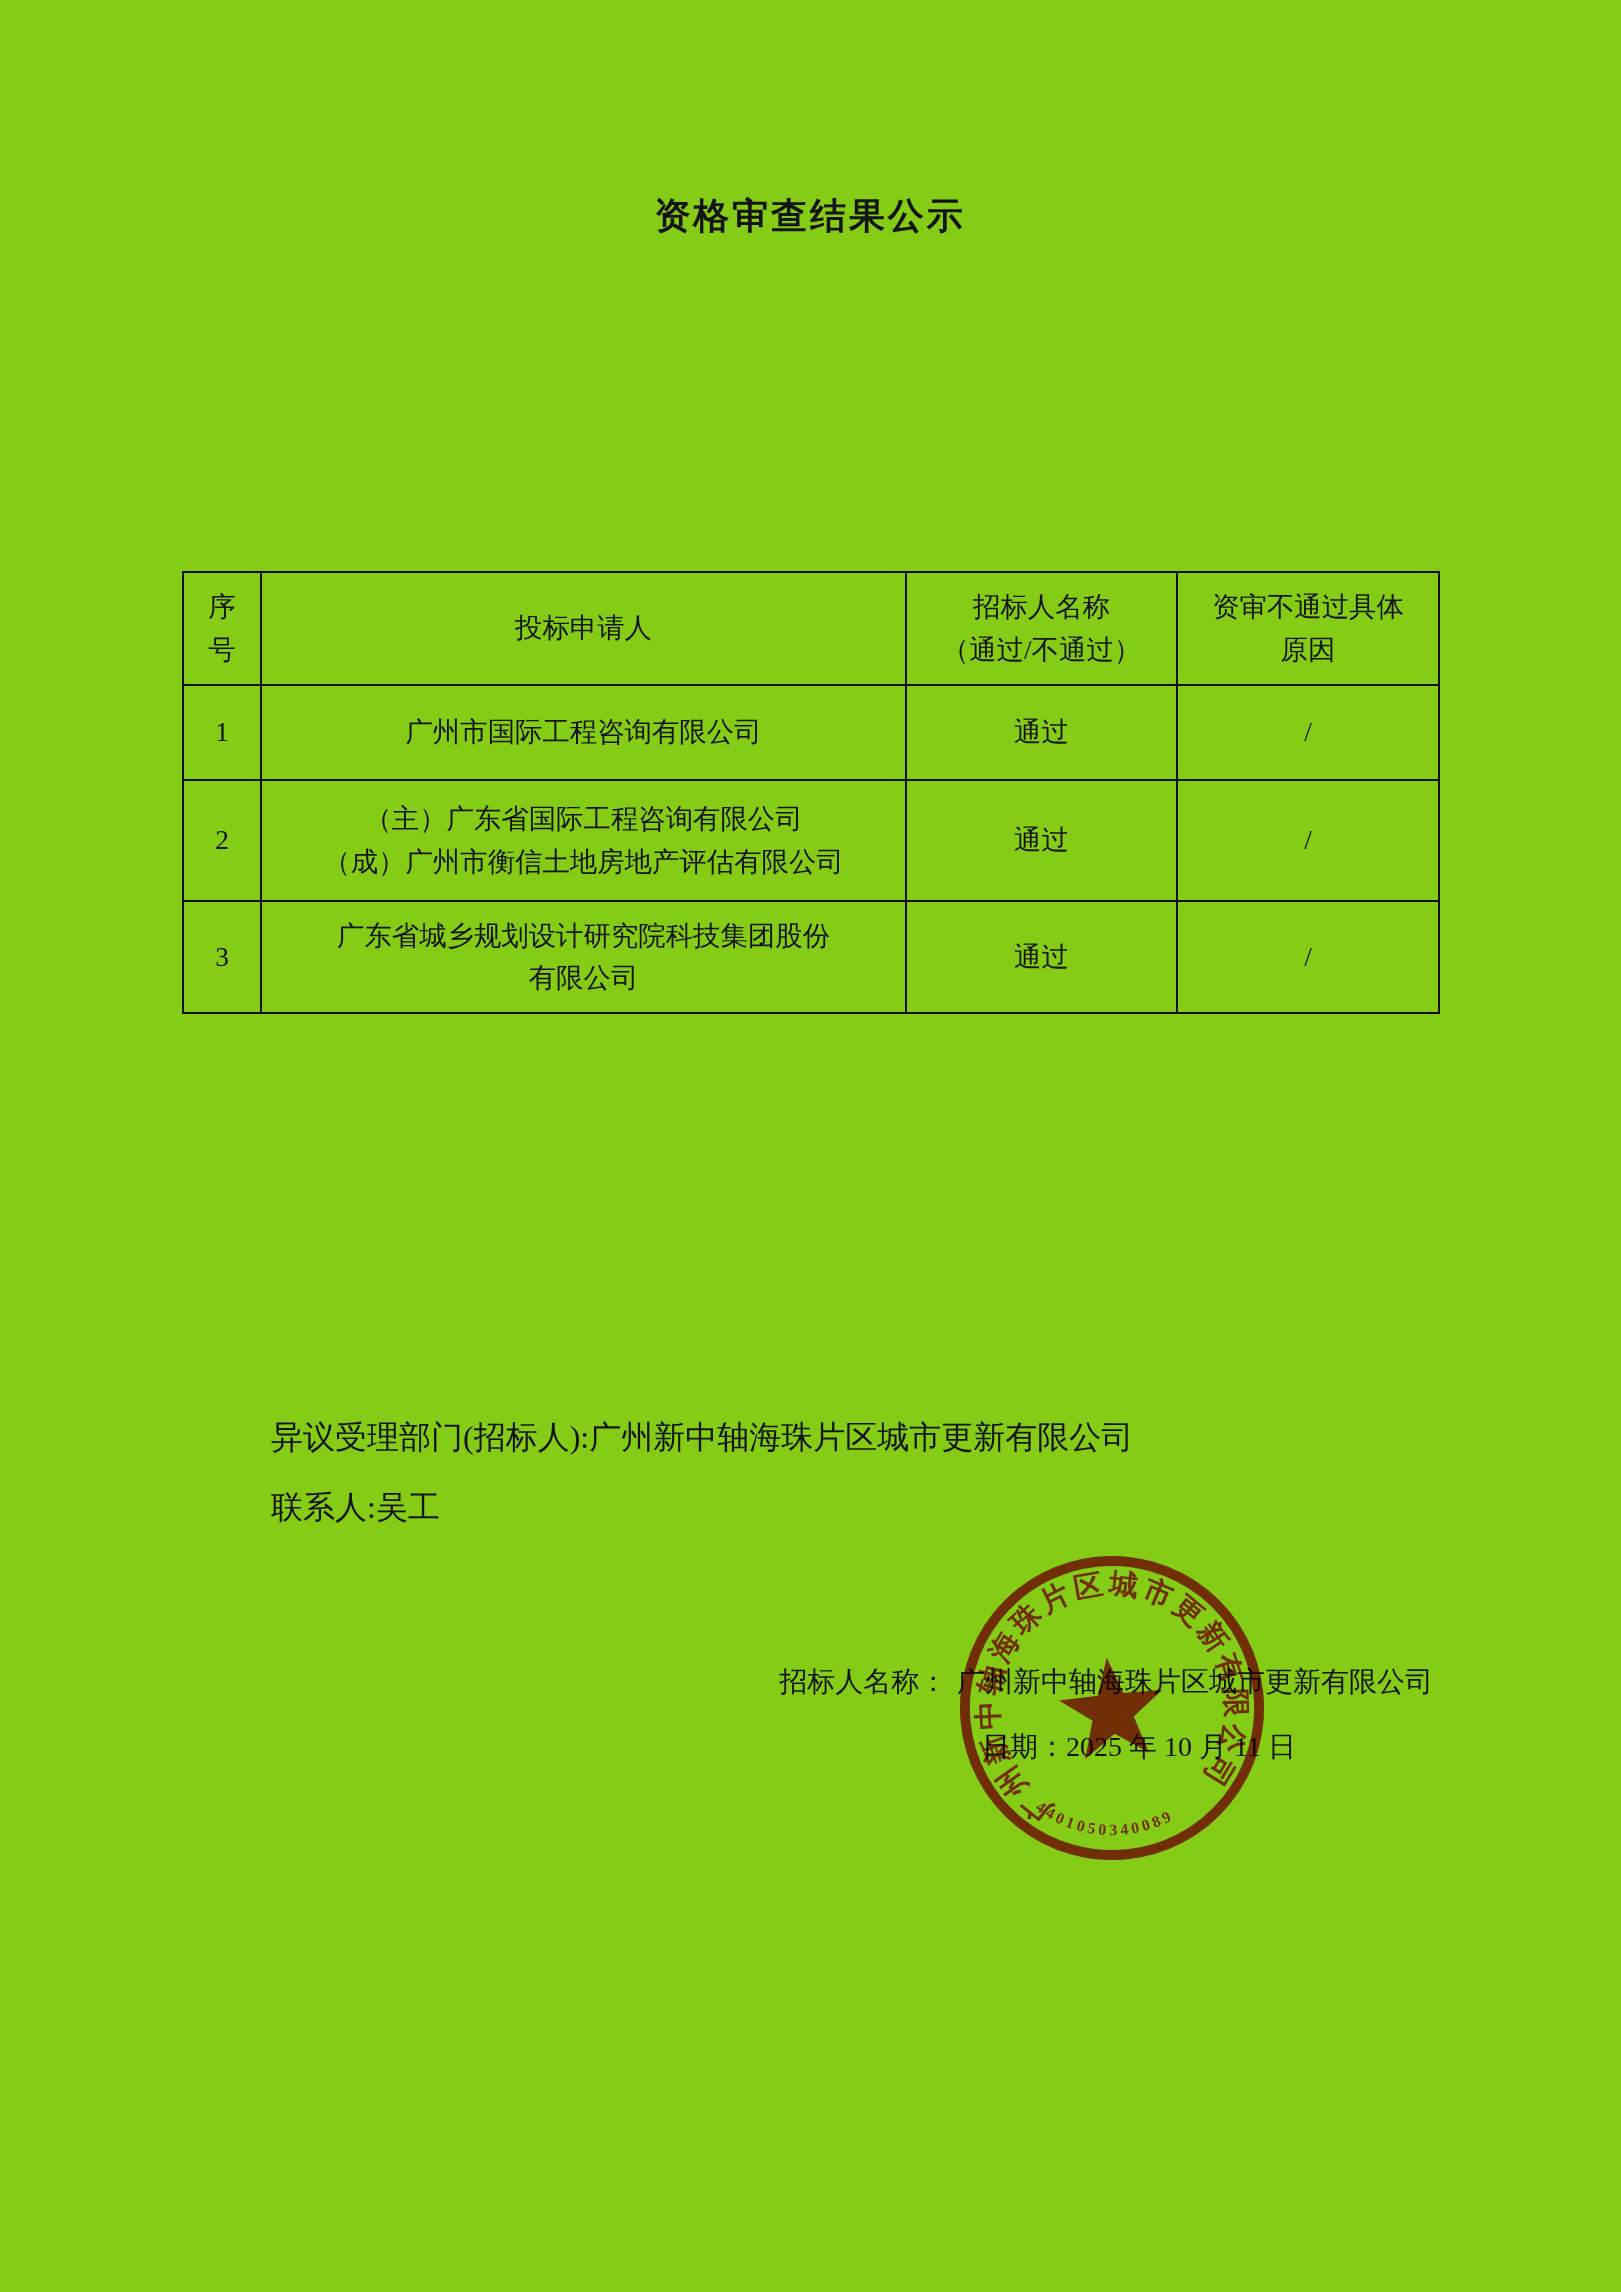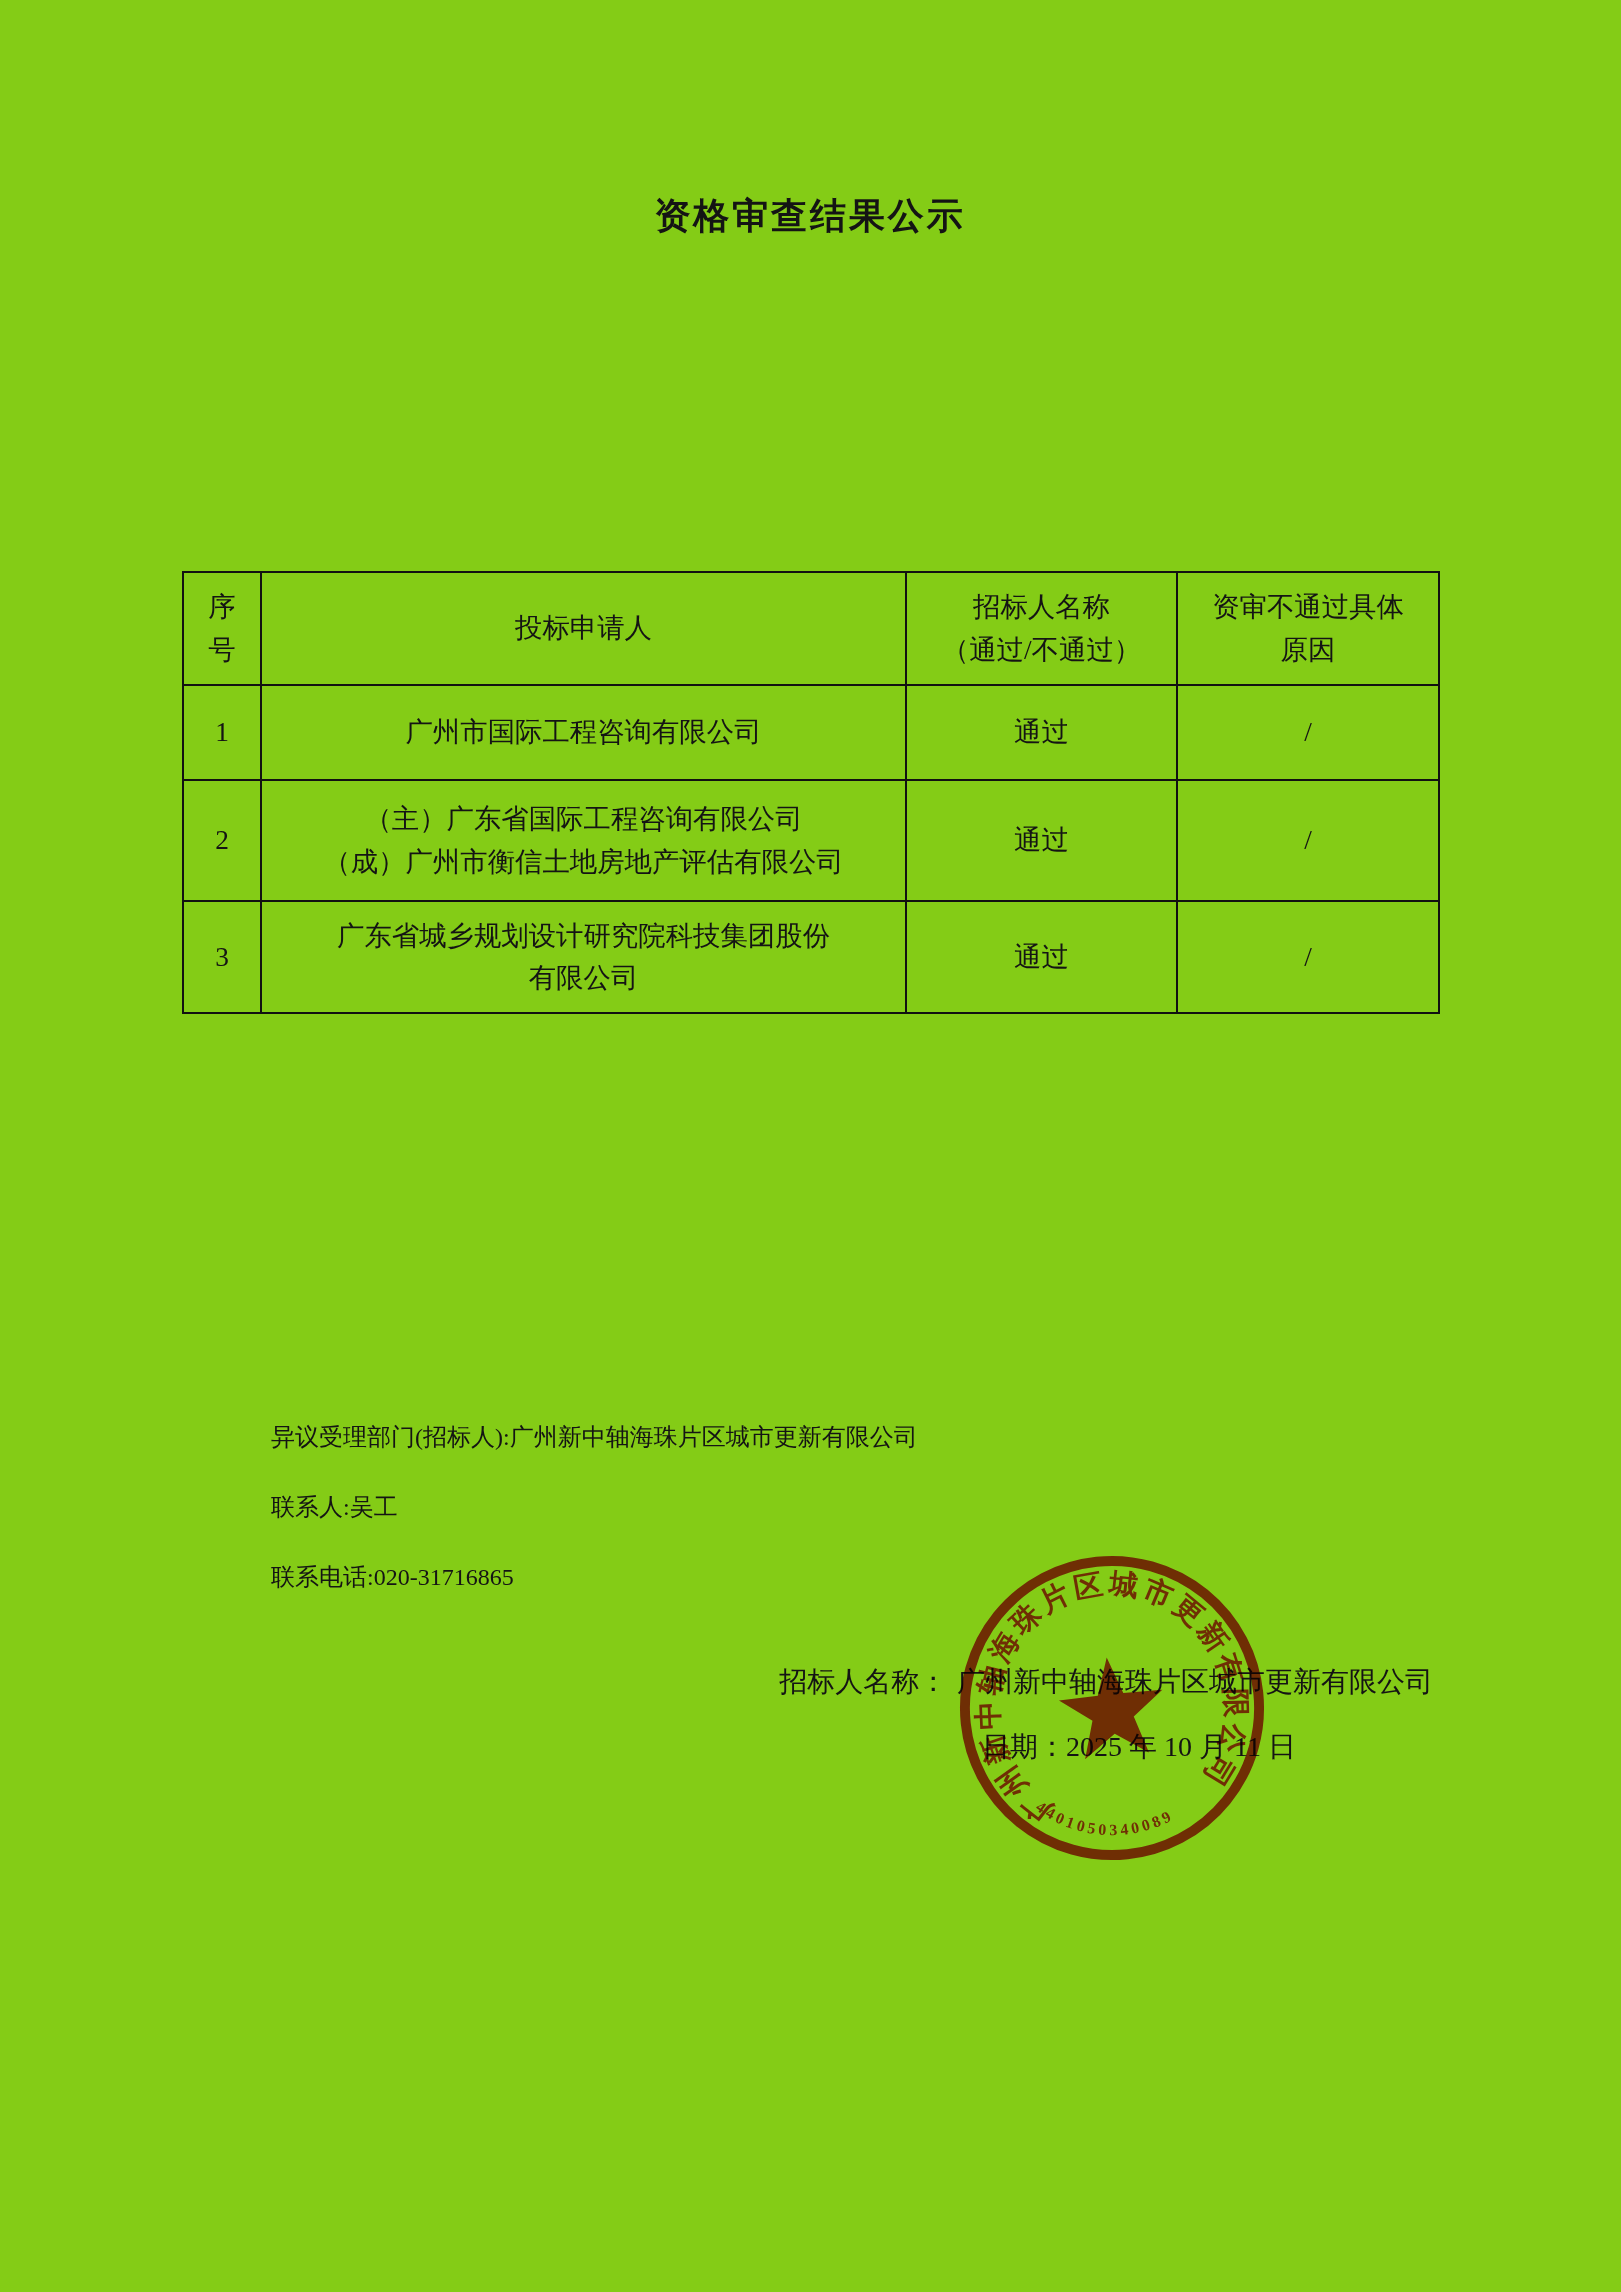--- a/index.html
+++ b/index.html
@@ -47,21 +47,21 @@
   .col-index{width:78px;}
   .col-applicant{width:645px;}
   .col-result{width:271px;}
   .col-reason{width:262px;}
   .row-header{height:113px;}
   .row-1{height:95px;}
   .row-2{height:121px;}
   .row-3{height:112px;}
   .contact{
     position:absolute;top:1402px;left:271px;
-    font-size:24px;line-height:70px;
+    font-size:32px;line-height:70px;
   }
   .contact div{white-space:pre;}
   .sig-name{
     position:absolute;top:1663px;right:188px;
     font-size:28px;white-space:pre;
   }
   .sig-name .name{margin-left:9.8px;}
   .sig-date{
     position:absolute;top:1728px;right:325px;
     font-size:28px;white-space:pre;
@@ -121,21 +121,20 @@
       <td>通过</td>
       <td>/</td>
     </tr>
   </tbody>
     </table>
 
 
   <div class="contact">
     <div>异议受理部门(招标人):广州新中轴海珠片区城市更新有限公司</div>
     <div>联系人:吴工</div>
-    <div>联系电话:020-31716865</div>
   </div>
 
   <div class="sig-name"><span>招标人名称：</span><span class="name">广州新中轴海珠片区城市更新有限公司</span></div>
 
   <div class="sig-date">日期：2025 年 10 月 11 日</div>
 
   <svg class="stamp" viewBox="0 0 316 316" xmlns="http://www.w3.org/2000/svg">
     <defs>
       <path id="ringPath" d="M 92 252.2 A 115 115 0 1 1 224 252.2" fill="none"></path>
       <path id="codePath" d="M 67.5 248.5 A 128 128 0 0 0 248.5 248.5" fill="none"></path>

